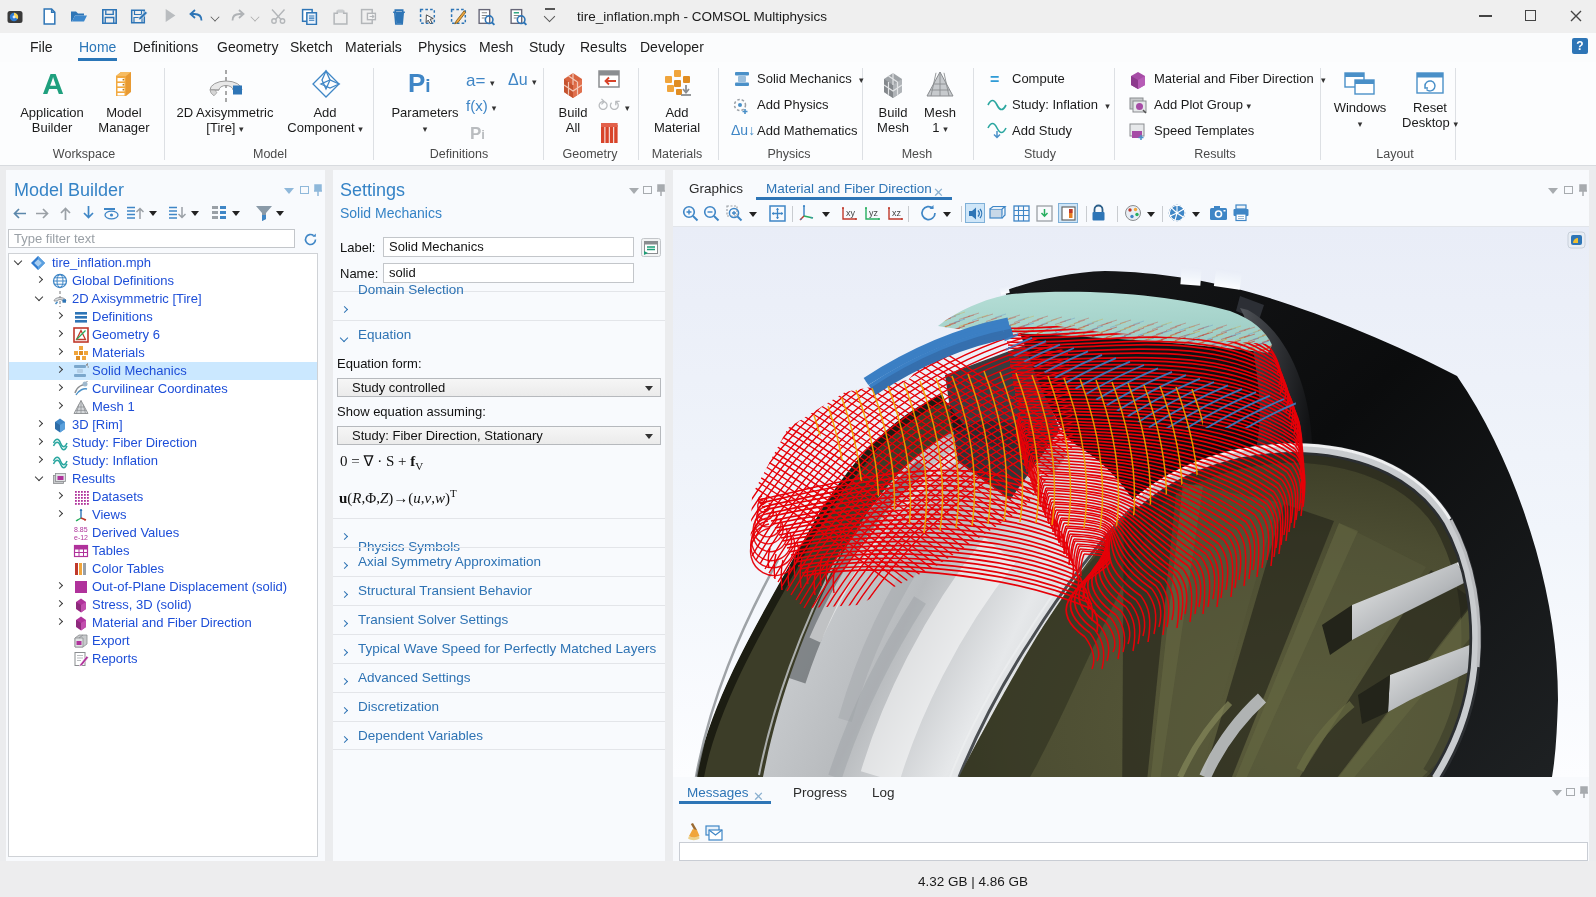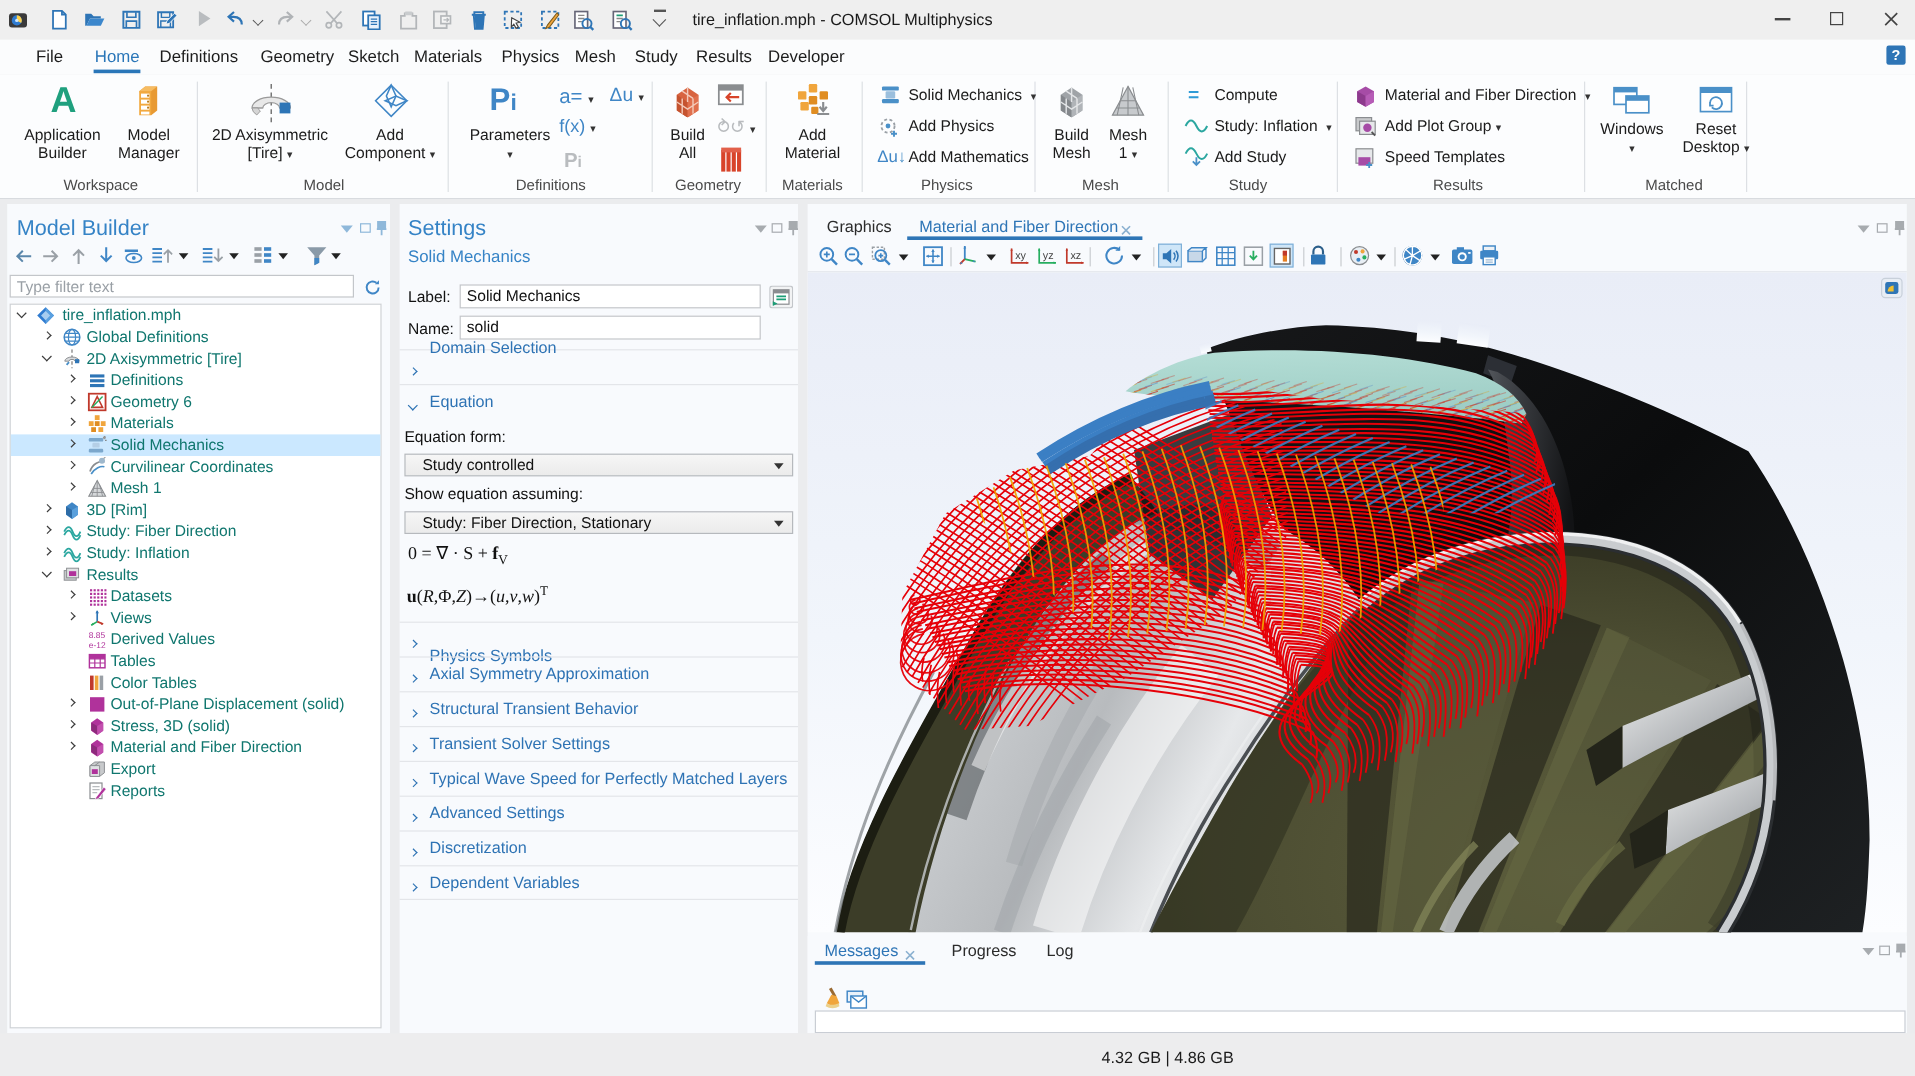--- a/index.html
+++ b/index.html
@@ -14,21 +14,21 @@
 .rowbtn{position:absolute;font-size:13px;color:#1b1b1b;white-space:nowrap}
 .carat{color:#333;font-size:9px}
 svg{display:block}
 .ticon{position:absolute;top:8px}
 #panelMB,#panelST{position:absolute;top:170px;bottom:36px;background:#f8fafd}
 #panelMB{left:6px;width:319px}
 #panelST{left:333px;width:332px}
 #panelGR{position:absolute;top:170px;left:673px;width:916px;bottom:36px;background:#f8fafd}
 .ptitle{font-size:18px;color:#3583c6}
 .psub{font-size:14px;color:#3583c6}
-.treerow{position:absolute;height:18px;font-size:13px;color:#0f766e;white-space:nowrap;line-height:18px}
+.treerow{position:absolute;height:18px;font-size:13px;color:#1d4ed8;white-space:nowrap;line-height:18px}
 input{font-family:"Liberation Sans",sans-serif}
 .fld{position:absolute;background:#fff;border:1px solid #c3c6ca;font-size:13px;color:#111;padding-left:5px;line-height:17px}
 .sechead{position:absolute;font-size:13.5px;color:#2e73b4;left:358px}
 .secline{position:absolute;left:333px;width:332px;height:1px;background:#e3e5e9}
 .drop{position:absolute;left:337px;width:324px;height:19px;background:linear-gradient(#f6f6f6,#ebebeb);border:1px solid #b6b9bd;font-size:13px;color:#111;line-height:17px;padding-left:14px}
 .droparrow{position:absolute;right:7px;top:7px;width:0;height:0;border-left:4px solid transparent;border-right:4px solid transparent;border-top:5px solid #333}
 #statusbar{position:absolute;left:0;bottom:0;width:1596px;height:36px;background:#ededee}
 .gtab{position:absolute;top:6px;font-size:13.5px;color:#2b2b2b}
 .tbsep{position:absolute;width:1px;height:16px;background:#c9ccd0;top:206px}
 </style></head><body>
@@ -155,21 +155,21 @@
 <div class="gsep" style="left:1455px"></div>
 <div class="glabel" style="left:84px">Workspace</div>
 <div class="glabel" style="left:270px">Model</div>
 <div class="glabel" style="left:459px">Definitions</div>
 <div class="glabel" style="left:590px">Geometry</div>
 <div class="glabel" style="left:677px">Materials</div>
 <div class="glabel" style="left:789px">Physics</div>
 <div class="glabel" style="left:917px">Mesh</div>
 <div class="glabel" style="left:1040px">Study</div>
 <div class="glabel" style="left:1215px">Results</div>
-<div class="glabel" style="left:1395px">Matched</div>
+<div class="glabel" style="left:1395px">Layout</div>
 
 <div class="bigbtn" style="left:52px">Application<br>Builder</div>
 <div class="abs" style="left:40px;top:70px;width:26px;height:28px;color:#1fa07e;font-size:30px;font-weight:bold;line-height:28px;text-align:center">A</div>
 <div class="bigbtn" style="left:124px">Model<br>Manager</div>
 <svg class="abs" style="left:110px;top:70px" width="28" height="28" viewBox="0 0 28 28">
     <path d="M6 6l5-4h10v20l-5 4z" fill="#e89a33"></path>
     <path d="M6 6h10v20H6z" fill="#f2a93f"></path>
     <path d="M11 2h10l-5 4H6z" fill="#f6bc62"></path>
     <g fill="#fff">
       <rect x="7.5" y="8" width="7" height="3.4"></rect>

